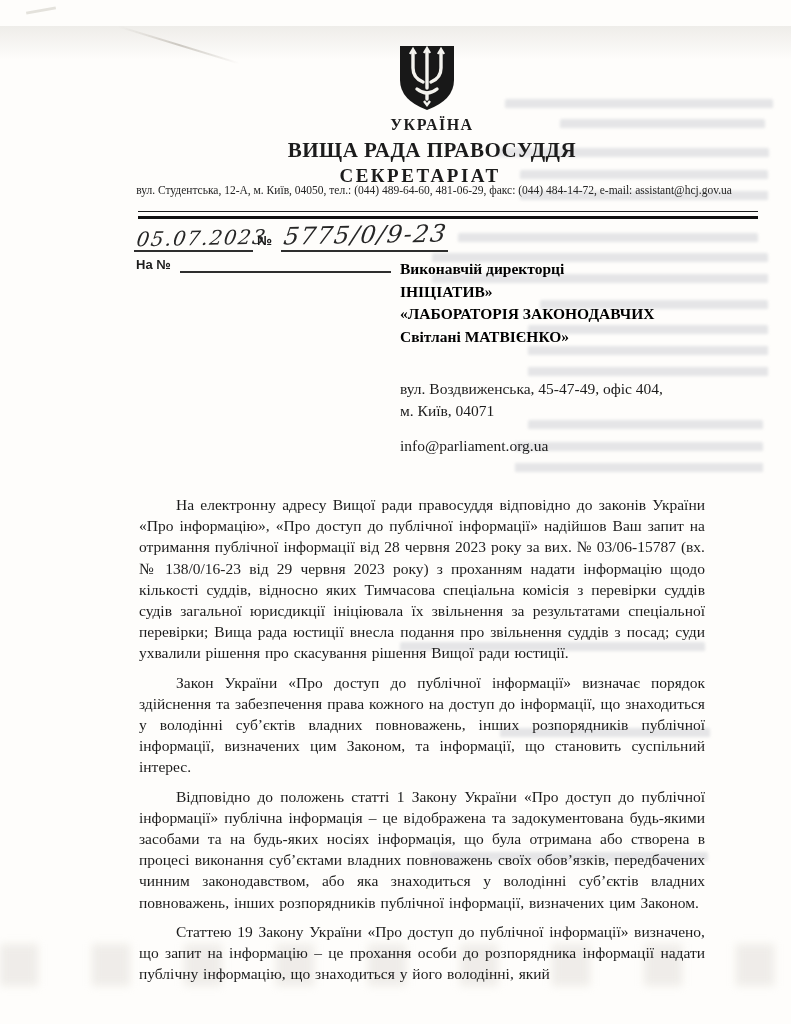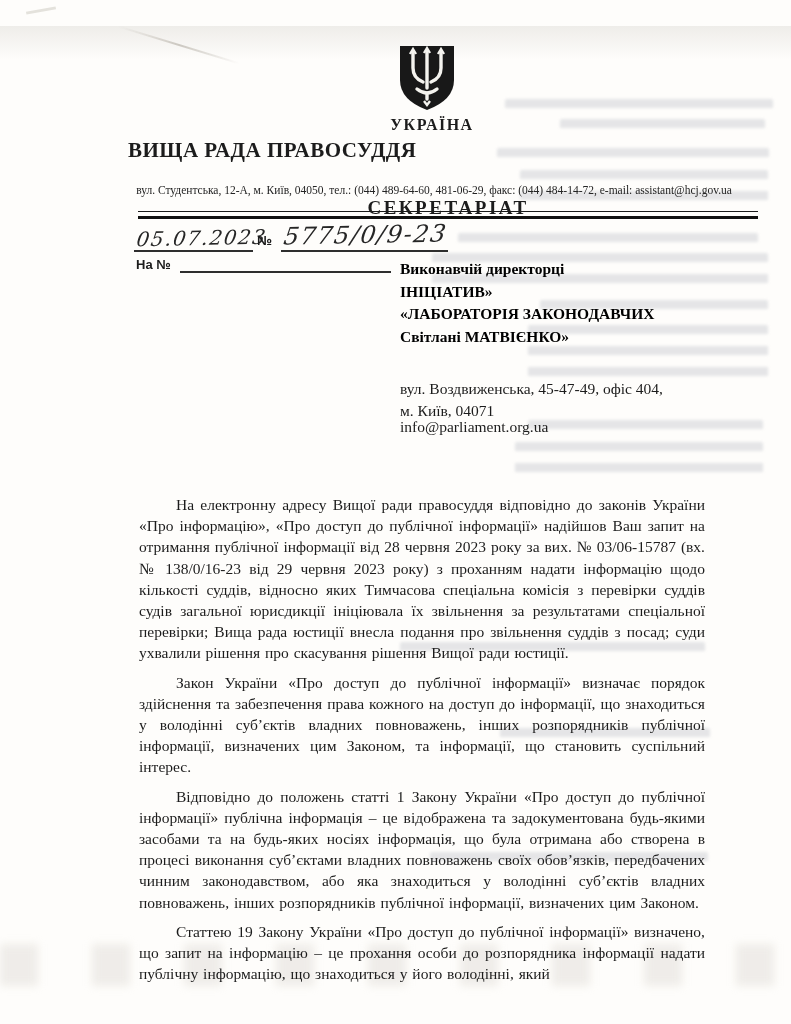--- a/index.html
+++ b/index.html
@@ -18,24 +18,24 @@
     background:linear-gradient(90deg,transparent,#ccc8c1,transparent);
     transform:rotate(17deg);filter:blur(.6px);}
   .corner-mark{position:absolute;left:26px;top:9px;width:30px;height:3px;
     background:#e4e2dc;transform:rotate(-10deg);}
   .bleed{position:absolute;filter:blur(1.6px);opacity:.5;border-radius:2px;
     background:repeating-linear-gradient(180deg,rgba(122,128,148,.38) 0 9px,transparent 9px 21px);}
   
   .emblem{position:absolute;left:396px;top:44px;width:62px;height:68px;}
   .h-country{position:absolute;left:128px;top:116px;width:608px;text-align:center;
     font-weight:bold;font-size:16px;letter-spacing:1.5px;}
-  .h-org{position:absolute;left:128px;top:138px;width:608px;text-align:left;
+  .h-org{position:absolute;left:128px;top:138px;width:608px;text-align:center;
     font-weight:bold;font-size:21px;letter-spacing:.5px;}
-  .h-dept{position:absolute;left:144px;top:165px;width:608px;text-align:center;
-    font-weight:bold;font-size:19px;letter-spacing:2.5px;margin-top:32px;}
+  .h-dept{position:absolute;left:116px;top:165px;width:608px;text-align:center;
+    font-weight:bold;font-size:19px;letter-spacing:2.5px;}
   .h-contact{position:absolute;left:110px;top:184px;width:648px;text-align:center;
     font-size:11.5px;color:#242424;}
   .rule{position:absolute;left:138px;top:211px;width:620px;height:4px;
     border-top:1px solid #1b1b1b;border-bottom:3px solid #101010;}
   
   .hw{font-family:"DejaVu Serif",serif;font-style:italic;color:#262626;
     display:inline-block;transform:skewX(-9deg) rotate(-1deg);letter-spacing:1.5px;}
   .hw-date{position:absolute;left:137px;top:226px;font-size:20px;}
   .hw-num{position:absolute;left:284px;top:221px;font-size:24px;letter-spacing:2px;}
   .u{position:absolute;height:2px;background:#2e2e2e;}
@@ -44,21 +44,21 @@
   .u3{left:180px;top:271px;width:211px;}
   .num-label{position:absolute;left:257px;top:233px;
     font-family:"Liberation Sans",sans-serif;font-weight:bold;font-size:13.5px;}
   .na-label{position:absolute;left:136px;top:257px;
     font-family:"Liberation Sans",sans-serif;font-weight:bold;font-size:13px;}
   
   .recipient{position:absolute;left:400px;top:258px;width:330px;
     font-weight:bold;font-size:15.5px;line-height:22.6px;color:#000000;}
   .recipient-address{position:absolute;left:400px;top:378px;width:330px;
     font-size:15.5px;line-height:21.5px;}
-  .recipient-email{position:absolute;left:400px;top:418px;font-size:15.5px;}
+  .recipient-email{position:absolute;left:400px;top:437px;font-size:15.5px;}
   
   .letter-body{position:absolute;left:131px;top:486px;width:582px;
     font-size:15.5px;line-height:21.2px;text-align:justify;word-spacing:1px;}
   .letter-body p{margin:8px;text-indent:37px;}
 </style>
 </head>
 <body>
 
 <div class="page">
 

